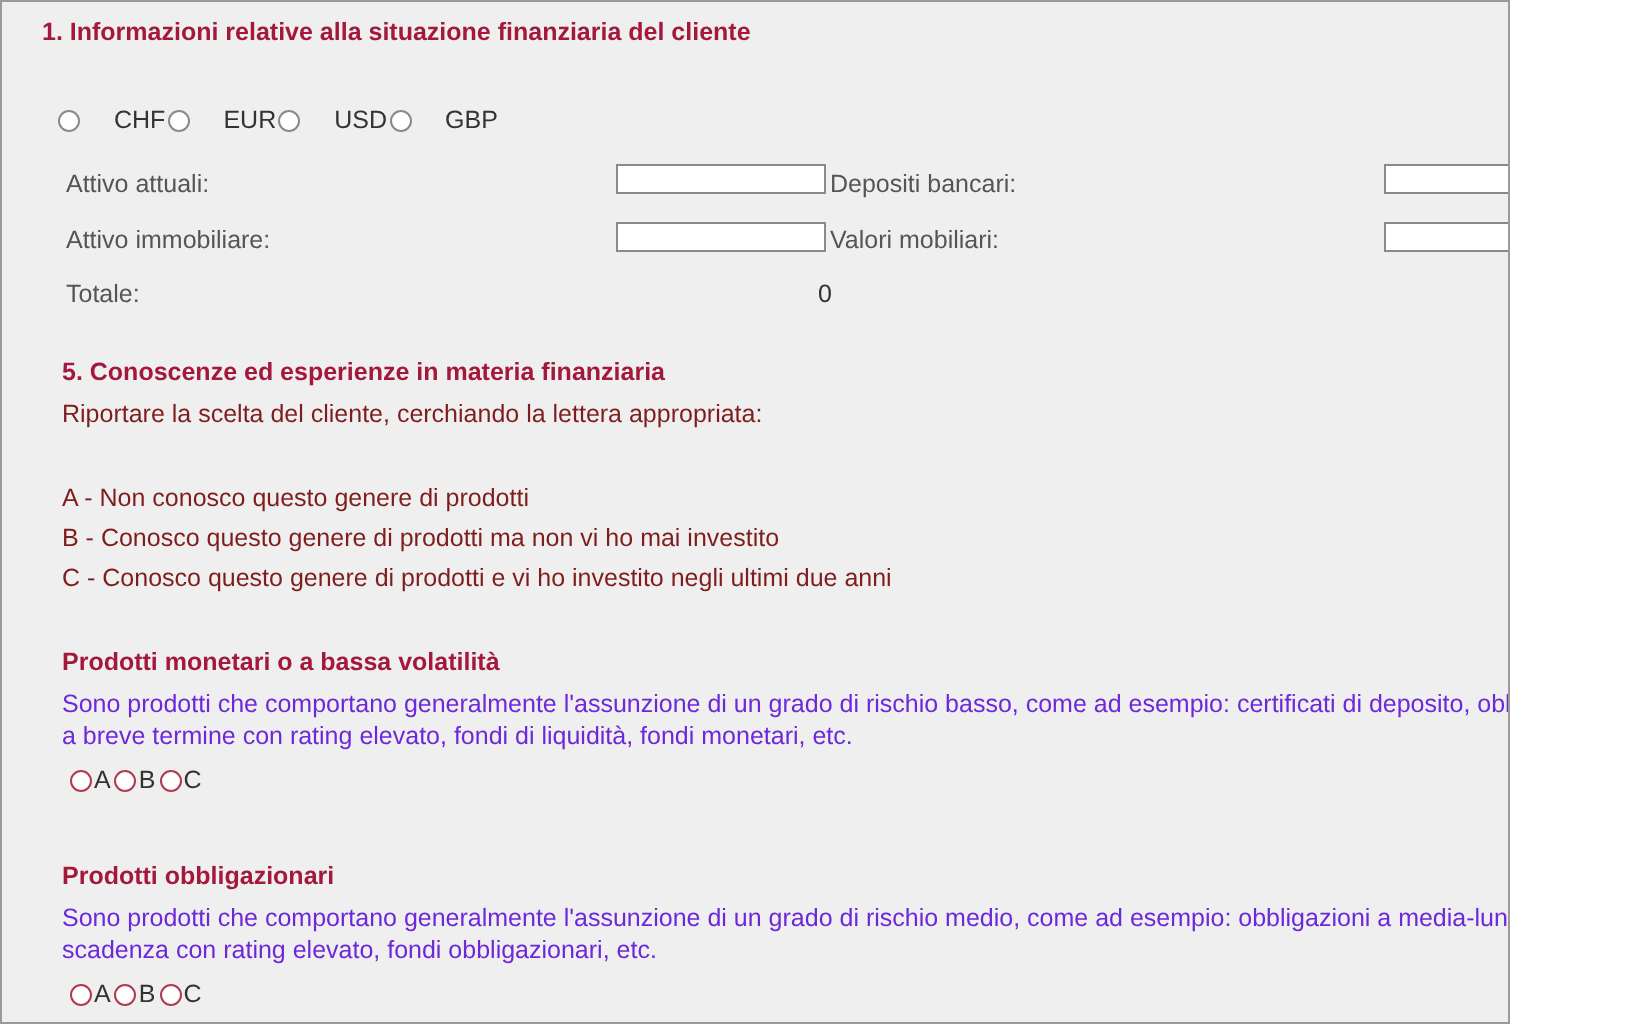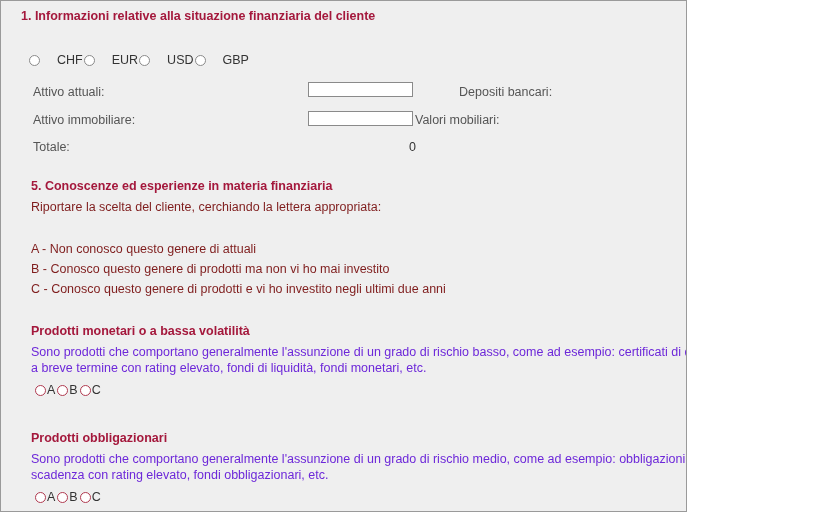--- a/index.html
+++ b/index.html
@@ -5,21 +5,21 @@
   html, body {
     margin: 0;
     padding: 0;
     background: #ffffff;
   }
   body {
     font-family: "Liberation Sans", sans-serif;
   }
   .page {
     position: relative;
-    width: 687px;
+    width: 755px;
     height: 512px;
     box-sizing: border-box;
     background: #efefef;
     border: 1px solid #9a9a9a;
     overflow: hidden;
   }
   .inner {
     position: absolute;
     left: 10px;
     top: 0;
@@ -80,21 +80,21 @@
   .txtbox {
     position: absolute;
     height: 15px;
     border: 1px solid #8a8a8a;
     background: #ffffff;
     box-sizing: border-box;
   }
   #lbl-redditi   { left: 22px;  top: 84px; }
   #lbl-attivo    { left: 22px;  top: 112px; }
   #lbl-totale    { left: 22px;  top: 139px; }
-  #lbl-depositi  { left: 404px; top: 84px; margin-left: 44px; }
+  #lbl-depositi  { left: 404px; top: 84px; }
   #lbl-valori    { left: 404px; top: 112px; }
   #box-redditi   { left: 297px; top: 81px;  width: 105px; }
   #box-attivo    { left: 297px; top: 110px; width: 105px; }
   #box-depositi  { left: 681px; top: 81px;  width: 107px; }
   #box-valori    { left: 681px; top: 110px; width: 107px; }
   #val-totale    { position: absolute; left: 398px; top: 139px; font-size: 12.5px; color: #333; }
 
   
   #sec2-title { position: absolute; left: 20px; top: 178px; }
   #sec2-intro { position: absolute; left: 20px; top: 199px; }
@@ -171,21 +171,21 @@
 
     <div class="field-label" id="lbl-valori">Valori mobiliari:</div>
     <input class="txtbox" id="box-valori" type="text" value="" style="">
 
     <div class="field-label" id="lbl-totale">Totale:</div>
     <div id="val-totale">0</div>
 
     <div class="section-title" id="sec2-title">5. Conoscenze ed esperienze in materia finanziaria</div>
     <div class="plain" id="sec2-intro">Riportare la scelta del cliente, cerchiando la lettera appropriata:</div>
 
-    <div class="plain" id="opt-a">A - Non conosco questo genere di attuali</div>
+    <div class="plain" id="opt-a">A - Non conosco questo genere di prodotti</div>
     <div class="plain" id="opt-b">B - Conosco questo genere di prodotti ma non vi ho mai investito</div>
     <div class="plain" id="opt-c">C - Conosco questo genere di prodotti e vi ho investito negli ultimi due anni</div>
 
     <div class="prod-title" id="p1-title">Prodotti monetari o a bassa volatilità</div>
     <div class="prod-desc" id="p1-desc">Sono prodotti che comportano generalmente l'assunzione di un grado di rischio basso, come ad esempio: certificati di deposito, obbligazioni a breve termine con rating elevato, fondi di liquidità, fondi monetari, etc.</div>
     <div class="abc-row" id="p1-abc">
       <span class="cur-item">
         <span class="radio red"></span>
         <span class="txt">A</span>
       </span>

